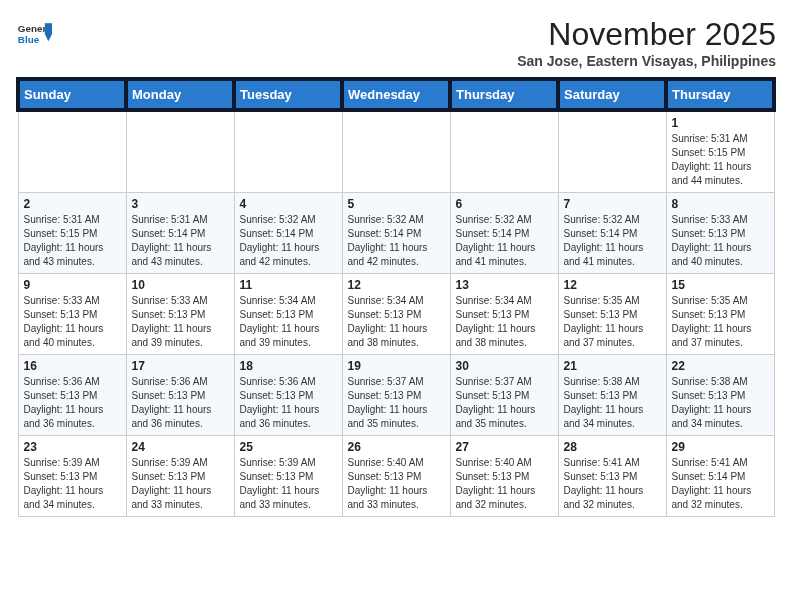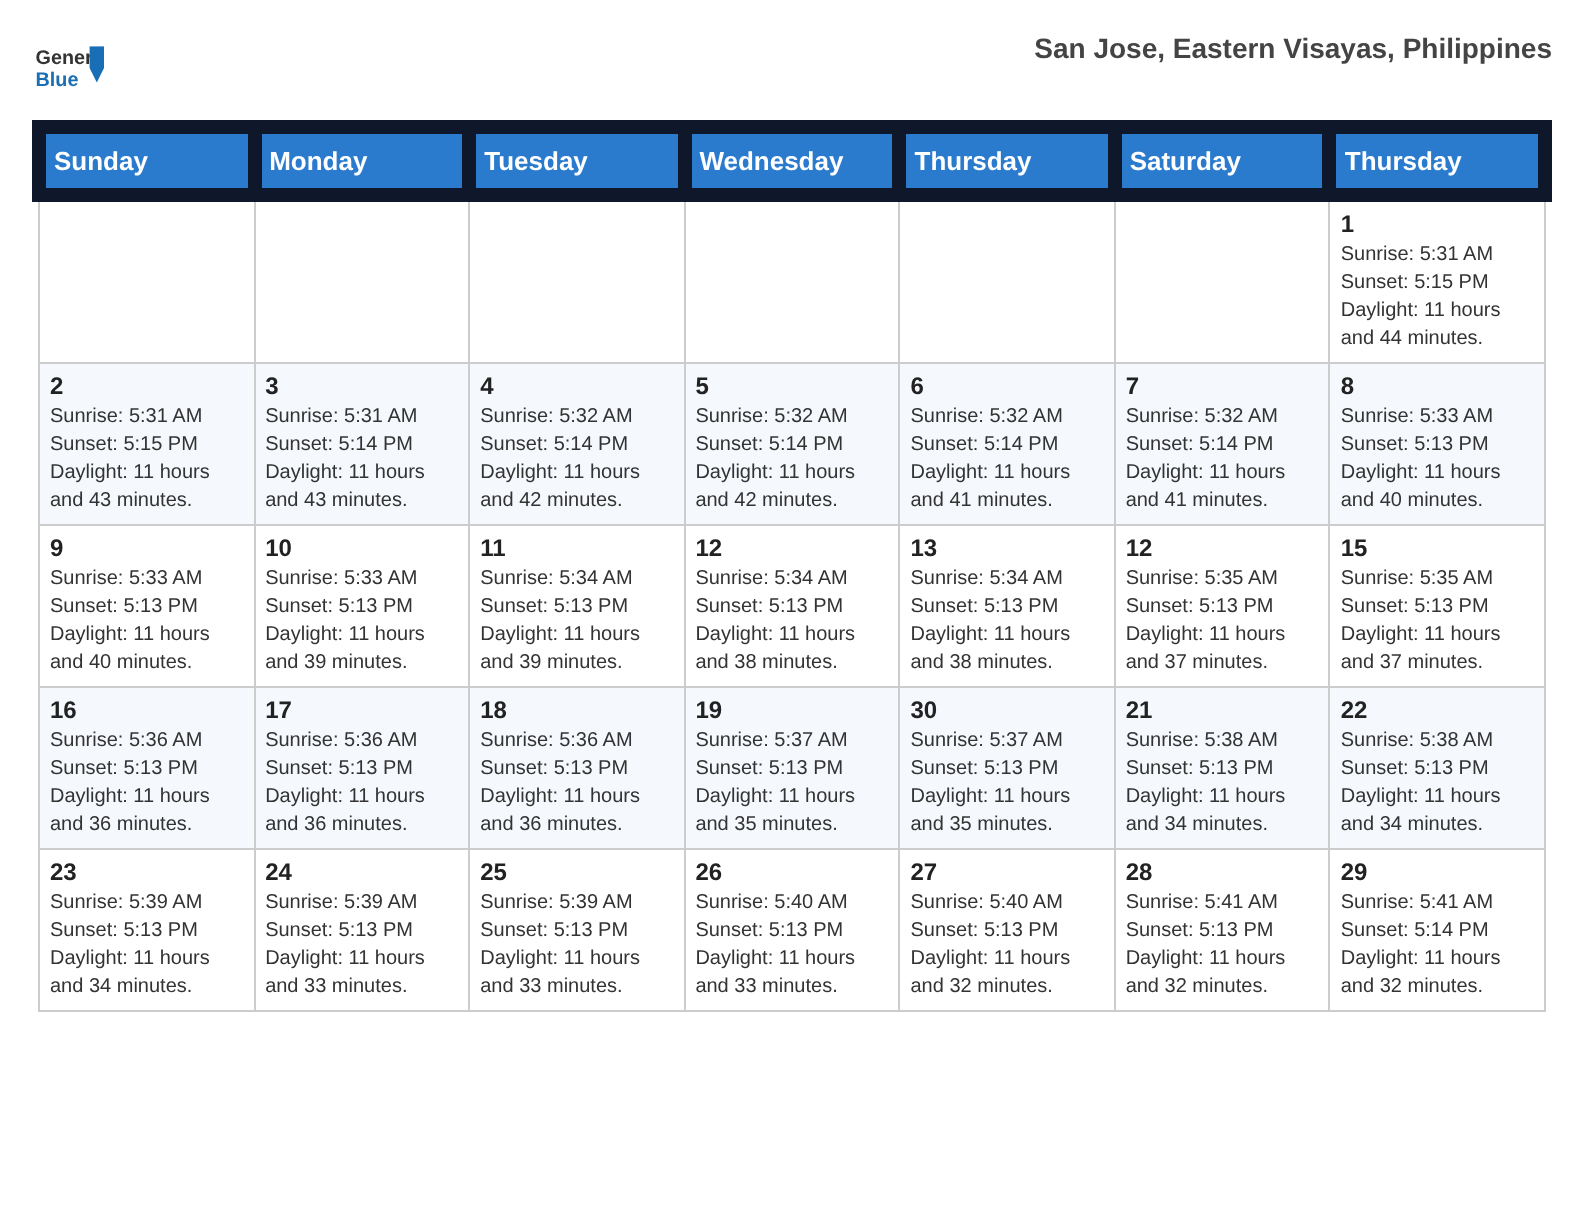--- a/index.html
+++ b/index.html
@@ -42,21 +42,21 @@
       width: 100%;
       border-collapse: collapse;
       border: 1px solid #ccc;
     }
     .calendar-table th {
       background-color: #2a7bce;
       color: #fff;
       font-size: 13px;
       font-weight: bold;
       padding: 6px 4px;
-      border: 7px solid #0f172a;
+      border: 4px solid #0f172a;
       text-align: left;
     }
     .calendar-table td {
       border: 1px solid #ccc;
       vertical-align: top;
       padding: 4px 5px;
       font-size: 10.5px;
       color: #333;
       width: calc(100% / 7);
       min-height: 72px;
@@ -93,20 +93,21 @@
 <div class="header-area">
   <div class="logo">
     <svg class="logo-icon" viewBox="0 0 40 40">
       <text x="2" y="18" font-size="11" font-weight="bold" fill="#333" font-family="Arial">General</text>
       <text x="2" y="30" font-size="11" font-weight="bold" fill="#1a6eb5" font-family="Arial">Blue</text>
       <polygon points="32,8 40,8 40,20 32,20" fill="#1a6eb5"></polygon>
       <polygon points="32,20 40,20 36,28" fill="#1a6eb5"></polygon>
     </svg>
   </div>
   <div class="title-area">
+    <div class="month-title">November 2025</div>
     <div class="subtitle">San Jose, Eastern Visayas, Philippines</div>
   </div>
 </div>
 
 <table class="calendar-table">
   <thead>
     <tr>
     <th>Sunday</th>
         <th>Monday</th>
         <th>Tuesday</th>

